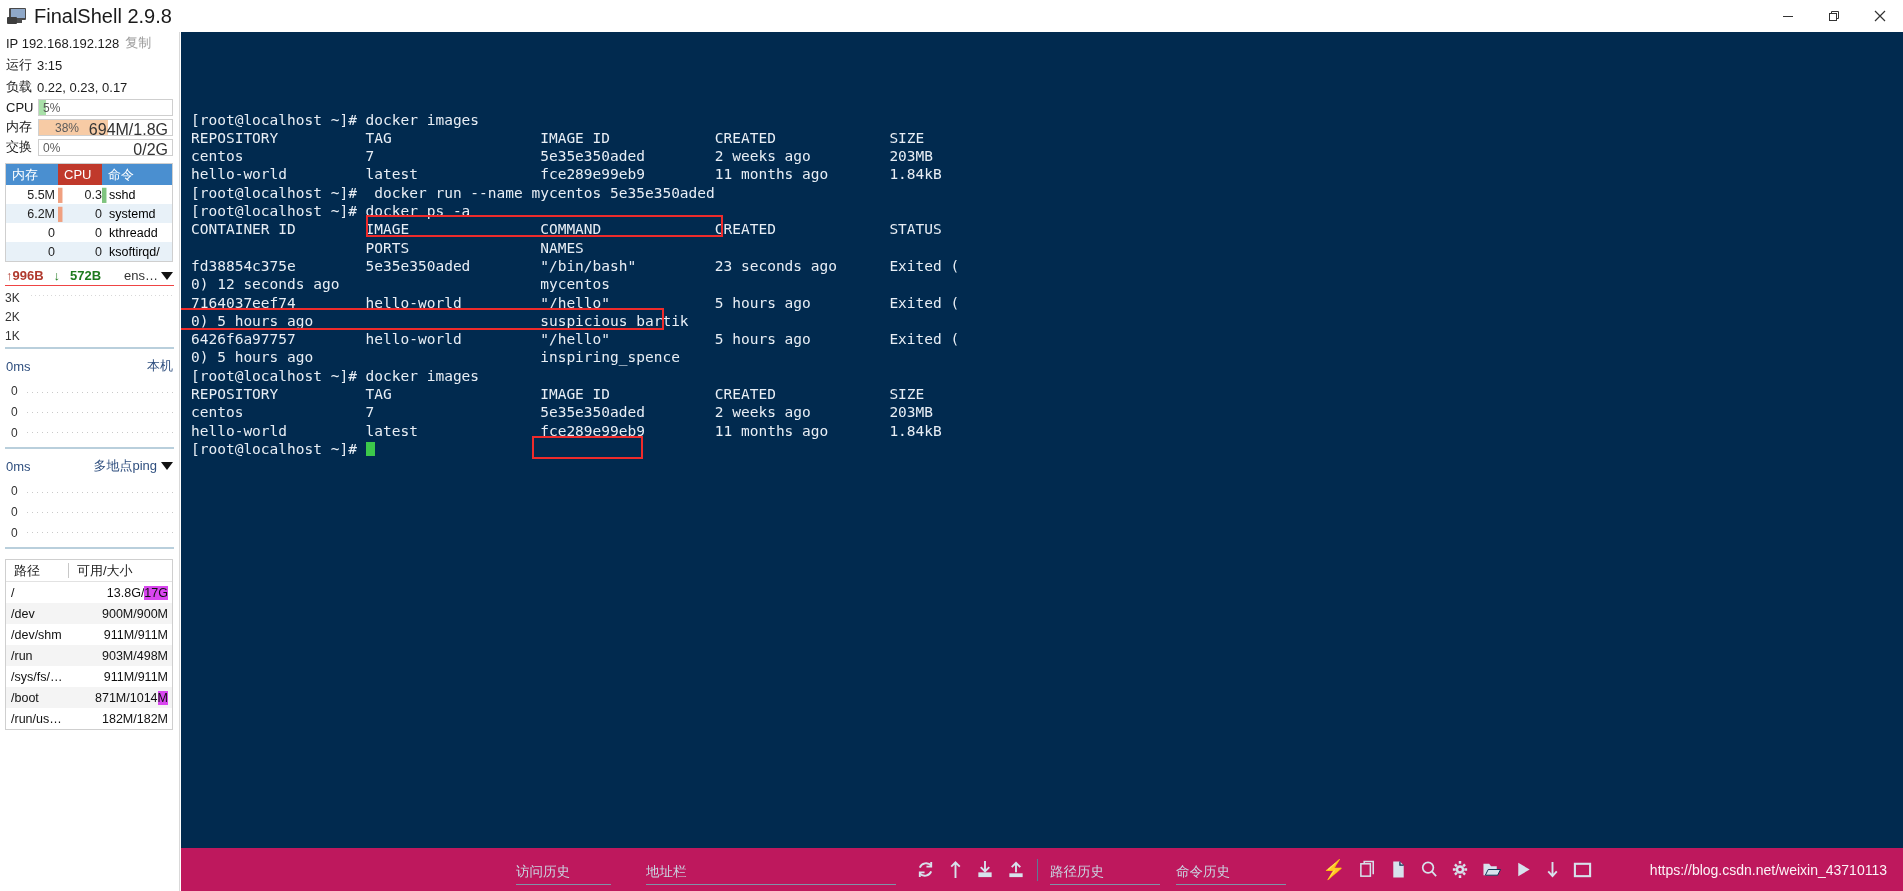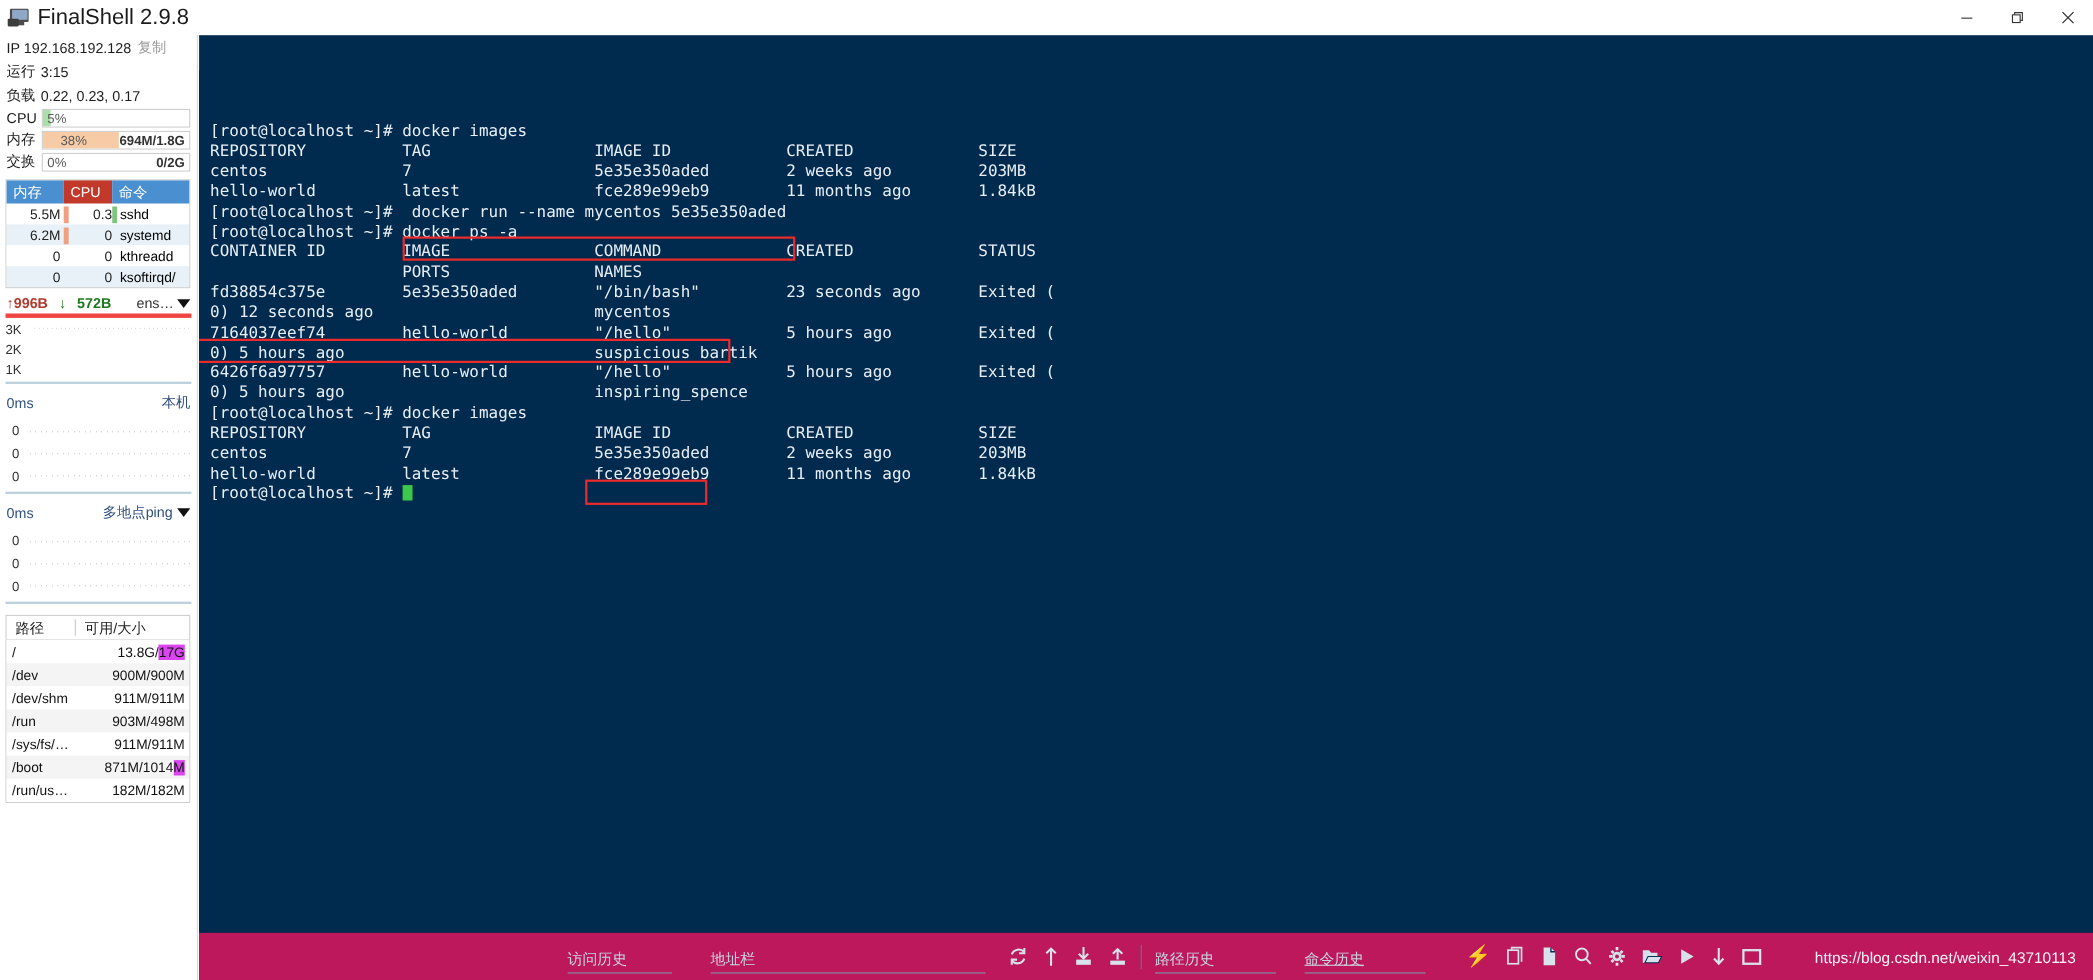--- a/index.html
+++ b/index.html
@@ -44,21 +44,21 @@
   .sb-val { color:#1c1c1c; font-size:13px; }
 
   .meter-row { display:flex; align-items:center; padding:1px 6px 1px 6px; }
   .meter-name { width:32px; font-size:13px; color:#1c1c1c; flex:0 0 auto; }
   .meter {
     position:relative; flex:1 1 auto; height:17px; border:1px solid #cfcfcf;
     background:#fff; overflow:hidden;
   }
   .meter .fill { position:absolute; left:0; top:0; bottom:0; }
   .meter .pct { position:absolute; left:4px; top:1px; font-size:12px; color:#5a5a5a; }
-  .meter .amt { position:absolute; right:4px; top:1px; font-size:12px; color:#333;font-weight:bold; }
+  .meter .amt { position:absolute; right:4px; top:1px; font-size:16px; color:#333; }
 
   
   .proc-table { margin:6px 5px 0 5px; border:1px solid #cfcfcf; width:168px; }
   .proc-head { display:flex; height:21px; color:#fff; font-size:13px; }
   .proc-head .c1 { width:52px; background:#4a8fd0; padding-left:6px; display:flex; align-items:center; }
   .proc-head .c2 { width:44px; background:#c0392b; padding-left:6px; display:flex; align-items:center; }
   .proc-head .c3 { flex:1; background:#4a8fd0; padding-left:6px; display:flex; align-items:center; }
   .proc-row { display:flex; height:19px; font-size:12.5px; align-items:center; background:#fff; }
   .proc-row.alt { background:#e8f1f8; }
   .proc-row .p1 { width:52px; text-align:right; padding-right:3px; color:#222; }
@@ -67,21 +67,21 @@
   .proc-row .bar2 { width:4px; color:#7fc47f; }
   .proc-row .p3 { flex:1; padding-left:3px; color:#000000; overflow:hidden; white-space:nowrap; }
 
   
   .net-head { display:flex; align-items:center; padding:6px 6px 2px 6px; font-size:13px; }
   .net-up { color:#b03a2e; font-weight:bold; }
   .net-down { color:#1e7a1e; font-weight:bold; margin-left:10px; }
   .net-iface { margin-left:auto; color:#333; display:flex; align-items:center; gap:3px; }
   .caret { width:0;height:0;border-left:6px solid transparent;border-right:6px solid transparent;border-top:8px solid #111; }
 
-  .graph-box { margin:0 5px; border-top:4px solid #ef4444; border-bottom:2px solid #b9cfdc; position:relative; height:64px; background:#fff; display:flex; }
+  .graph-box { margin:0 5px; border-top:1px solid #ef4444; border-bottom:2px solid #b9cfdc; position:relative; height:64px; background:#fff; display:flex; }
   .g-axis { width:26px; font-size:12px; color:#333; display:flex; flex-direction:column; justify-content:space-around; padding:2px 0; }
   .g-plot { flex:1; position:relative; background:
       repeating-linear-gradient(to right, #d8d8d8 0 1px, transparent 1px 4px) ;
       background-size:100% 1px; background-repeat:no-repeat;
       background-position:0 15%, 0 45%, 0 75%; }
   .g-plot .bars { position:absolute; left:0; right:0; bottom:0; top:0; display:flex; align-items:flex-end; gap:1px; }
   .g-plot .bar { flex:1; position:relative; }
   .g-plot .bar .o { position:absolute; left:0; right:0; bottom:0; background:#f7c6ab; }
   .g-plot .bar .d { position:absolute; left:0; right:0; bottom:0; background:#9aa37a; }
 
@@ -514,21 +514,21 @@
               <path d="M9 13V3 M4.5 7.5L9 3l4.5 4.5" fill="none" stroke="#d7e2ec" stroke-width="2"></path>
               <rect x="2" y="14" width="14" height="4" fill="#d7e2ec"></rect>
             </svg>
         </span>
       </div>
       <div class="divider"></div>
       <div class="bb-field" style="margin-left:0;">
         <div class="t">路径历史</div>
         <div class="u" style="width:110px;"></div>
       </div>
-      <div class="bb-field" style="margin-left:26px;text-decoration:underline;">
+      <div class="bb-field" style="margin-left:16px;">
         <div class="t">命令历史</div>
         <div class="u" style="width:110px;"></div>
       </div>
 
       <div class="bb-icons" style="margin-left:36px;">
         <span class="bolt">⚡</span>
         <span>
           <svg width="18" height="19" viewBox="0 0 18 20">
               <rect x="1.5" y="4" width="10" height="13" fill="none" stroke="#d7e2ec" stroke-width="1.6"></rect>
               <path d="M5 4V1.5h9.5V15" fill="none" stroke="#d7e2ec" stroke-width="1.6"></path>

